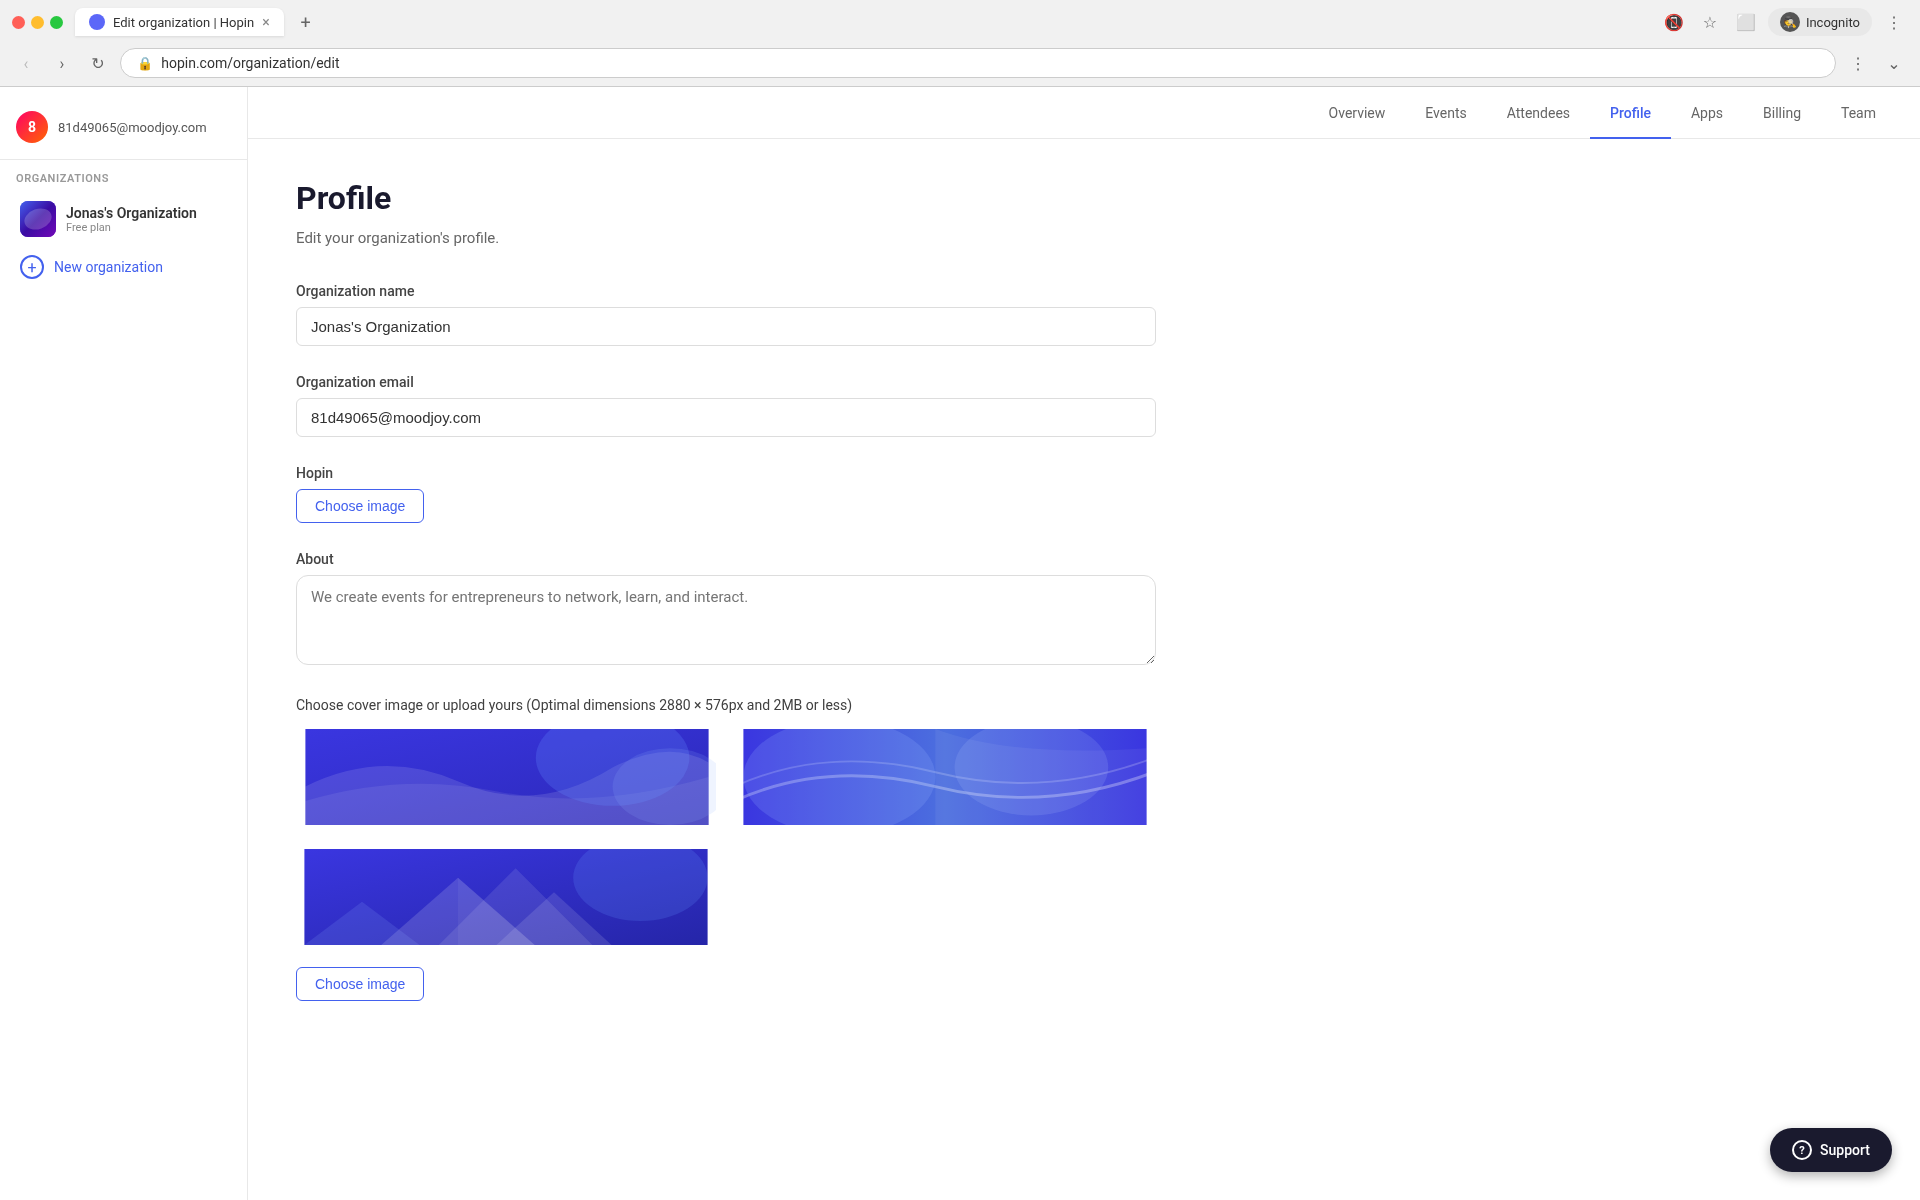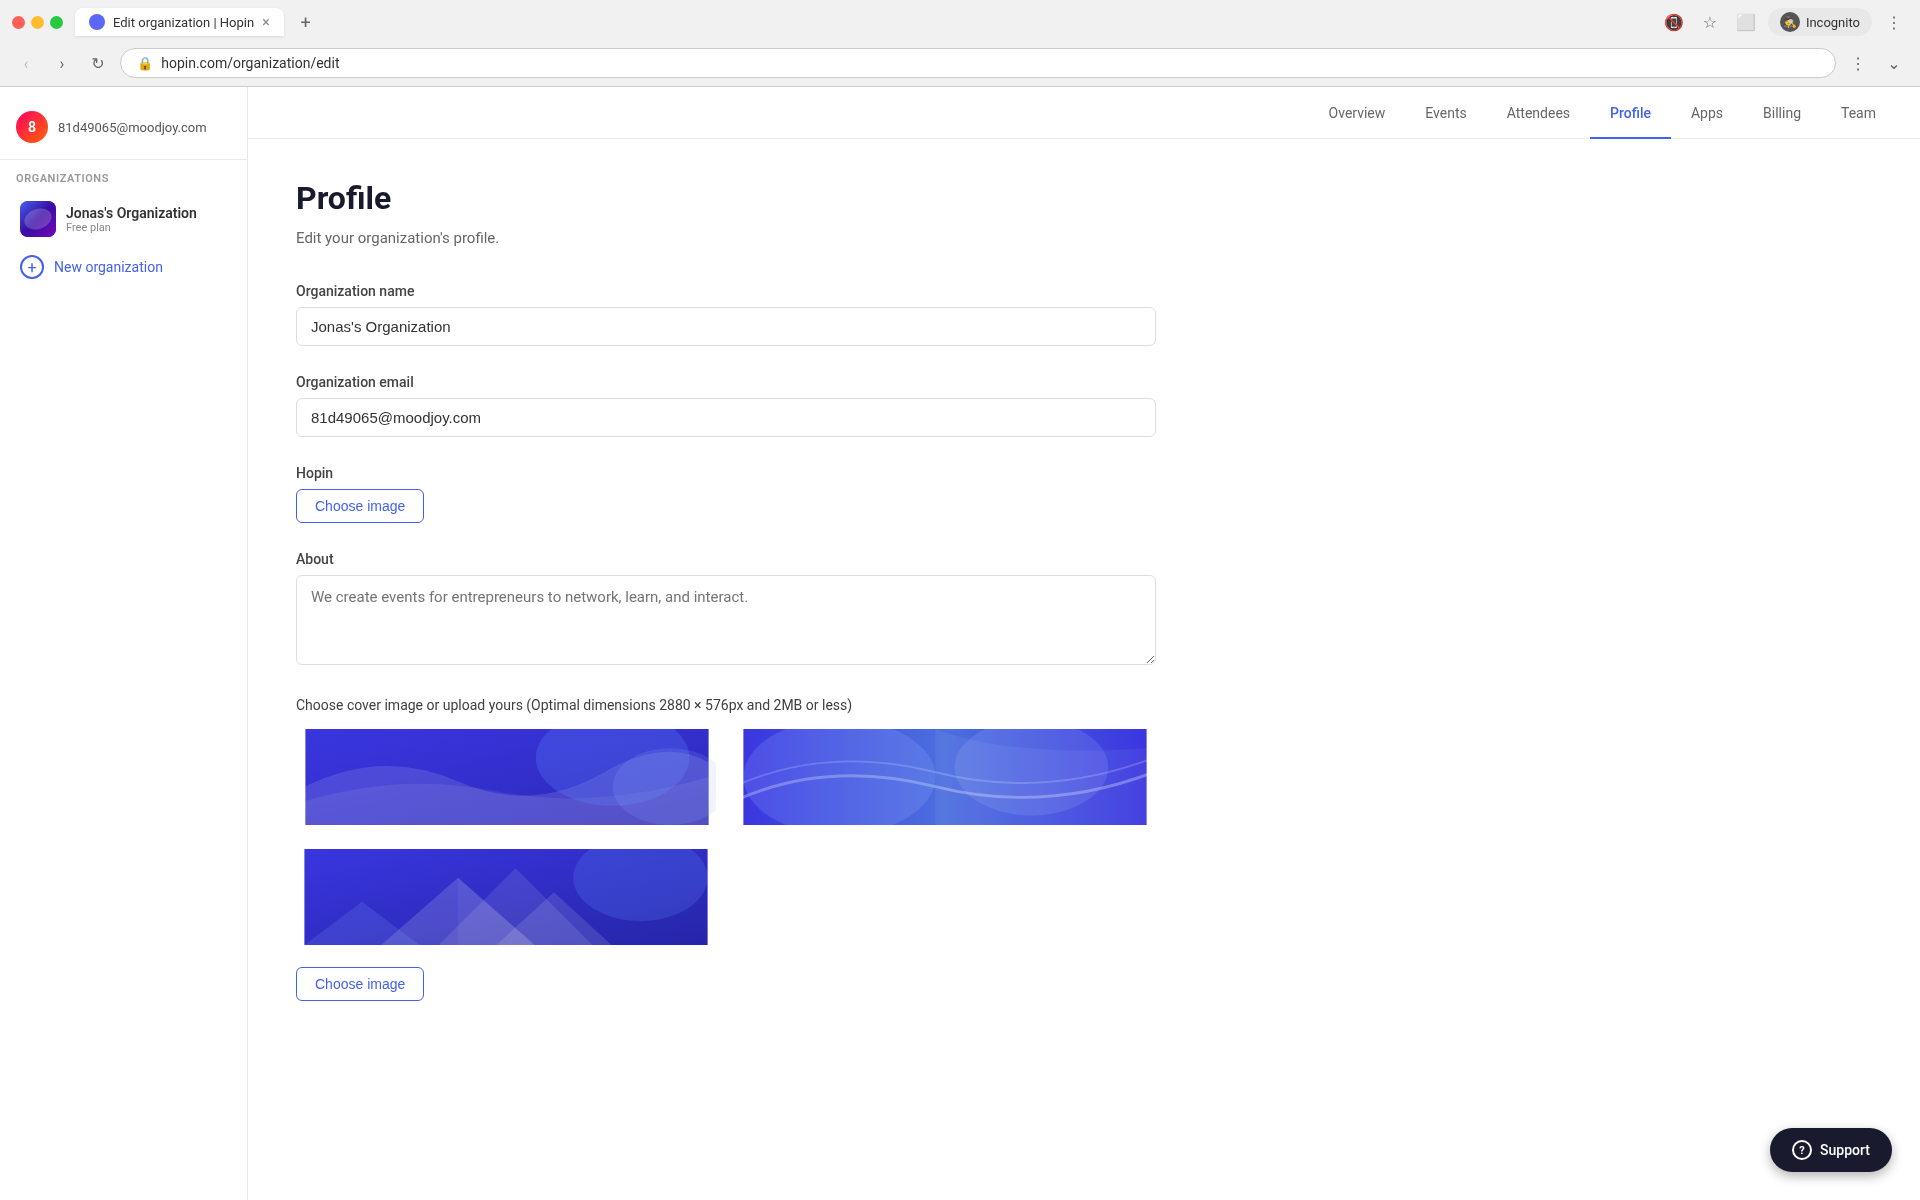--- a/index.html
+++ b/index.html
@@ -60,21 +60,21 @@
     .nav-item.active { color: #4361ee; border-bottom: 2px solid #4361ee; font-weight: 500; }
 
     
     .profile-content { flex: 1; overflow-y: auto; padding: 40px 48px; }
     .profile-title { font-size: 32px; font-weight: 700; color: #1a1a2e; margin-bottom: 12px; }
     .profile-subtitle { font-size: 15px; color: #666; margin-bottom: 36px; }
 
     .form-group { margin-bottom: 28px; }
     .form-label { font-size: 14px; font-weight: 500; color: #444; margin-bottom: 8px; display: block; }
     .form-input { width: 100%; max-width: 860px; padding: 10px 14px; border: 1px solid #ddd; border-radius: 6px; font-size: 15px; color: #333; outline: none; transition: border-color 0.2s; }
-    .form-textarea { width: 100%; max-width: 860px; padding: 12px 14px; border: 1px solid #ddd; border-radius: 6px; font-size: 15px; color: #333; outline: none; resize: vertical; min-height: 90px; font-family: inherit; }
+    .form-textarea { width: 100%; max-width: 860px; padding: 12px 14px; border: 1px solid #ddd; border-radius: 12px; font-size: 15px; color: #333; outline: none; resize: vertical; min-height: 90px; font-family: inherit; }
 
     .choose-btn { background: #fff; border: 1px solid #4361ee; color: #4361ee; padding: 8px 18px; border-radius: 6px; font-size: 14px; font-weight: 500; cursor: pointer; transition: background 0.2s; }
 
     .cover-label { font-size: 14px; color: #404040; margin-bottom: 14px; }
 
     .cover-grid { display: grid; grid-template-columns: 1fr 1fr; gap: 16px; max-width: 860px; margin-bottom: 20px; }
     .cover-image { border-radius: 8px; overflow: hidden; cursor: pointer; border: 2px solid transparent; transition: border-color 0.2s; height: 100px; }
     .cover-image-single { border-radius: 8px; overflow: hidden; cursor: pointer; border: 2px solid transparent; height: 100px; max-width: 420px; margin-bottom: 20px; }
 
     

